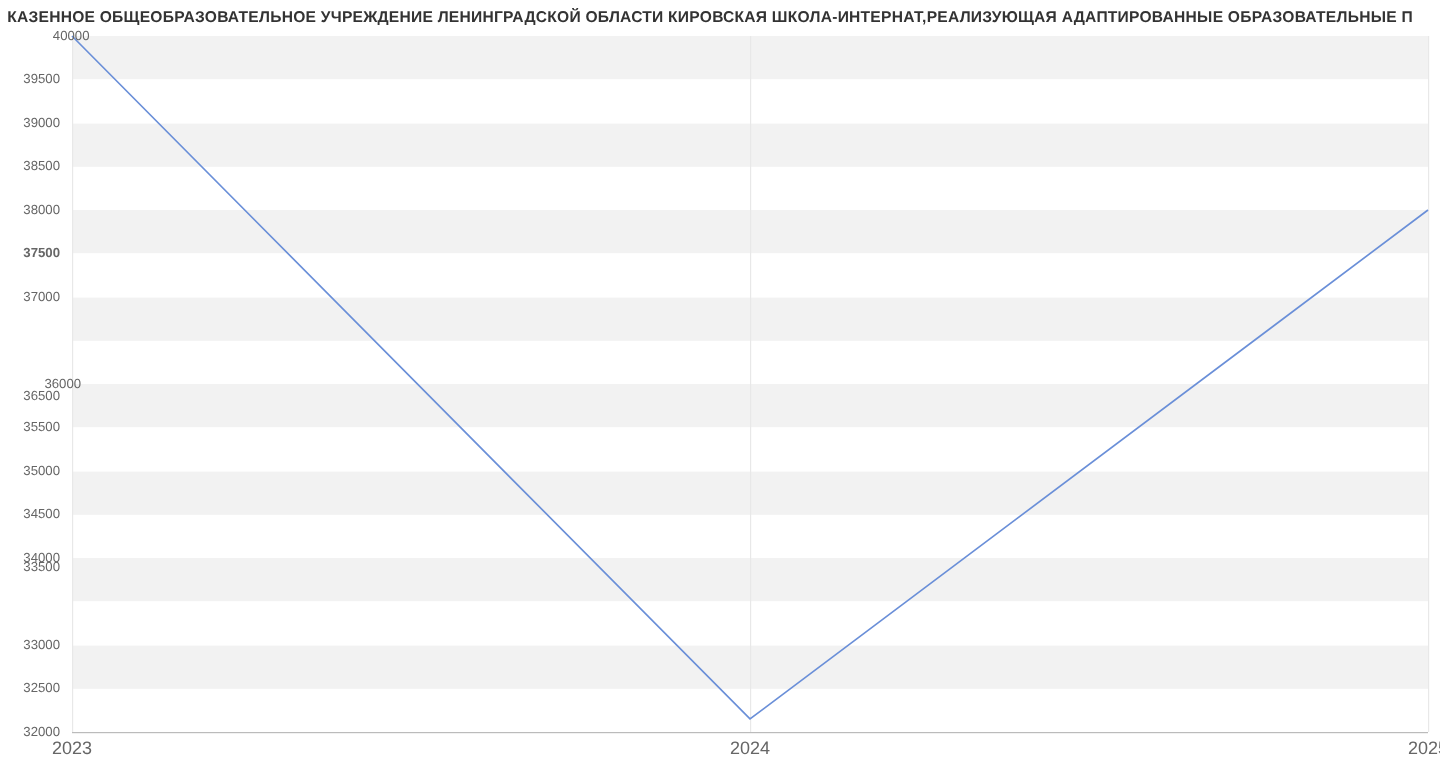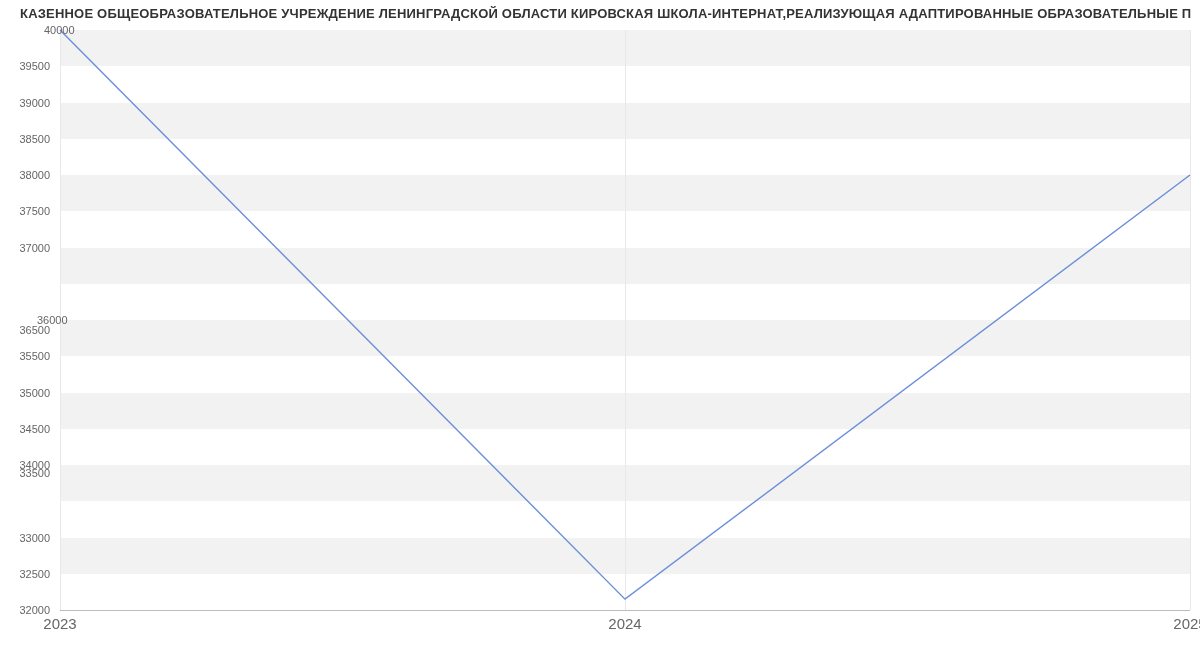--- a/index.html
+++ b/index.html
@@ -15,21 +15,21 @@
       position: absolute;
       top: 6px;
       left: 0;
       width: 1200px;
       text-align: left;
       font-size: 13px;
       font-weight: bold;
       color: #333;
       letter-spacing: 0.2px;
       white-space: nowrap;
-      padding-left: 20px;
+      padding-left: 6px;
     }
     .chart-area {
       position: absolute;
       top: 30px;
       left: 60px;
       width: 1130px;
       height: 580px;
     }
     .plot {
       position: absolute;
@@ -116,21 +116,21 @@
     <div class="y-label" style="top: 543.75px;">32500</div>
     <div class="y-label" style="top: 507.5px;">33000</div>
     <div class="y-label" style="top: 443px;">33500</div>
     <div class="y-label" style="top: 435px;">34000</div>
     <div class="y-label" style="top: 398.75px;">34500</div>
     <div class="y-label" style="top: 362.5px;">35000</div>
     <div class="y-label" style="top: 326.25px;">35500</div>
     <div class="y-label" style="top: 290px; padding-left: 37px;">36000</div>
     <div class="y-label" style="top: 264px; margin-top: 36px;">36500</div>
     <div class="y-label" style="top: 217.5px;">37000</div>
-    <div class="y-label" style="top: 181.25px;">37500</div>
+    <div class="y-label" style="top: 181.25px; font-weight: bold;">37500</div>
     <div class="y-label" style="top: 145px;">38000</div>
     <div class="y-label" style="top: 108.75px;">38500</div>
     <div class="y-label" style="top: 72.5px;">39000</div>
     <div class="y-label" style="top: 36.25px;">39500</div>
     <div class="y-label" style="top: 0px; padding-left: 44px;">40000</div>
     <div class="x-label" style="left: 0px;">2023</div>
     <div class="x-label" style="left: 565px;">2024</div>
     <div class="x-label" style="left: 1130px;">2025</div>
   </div>
 

